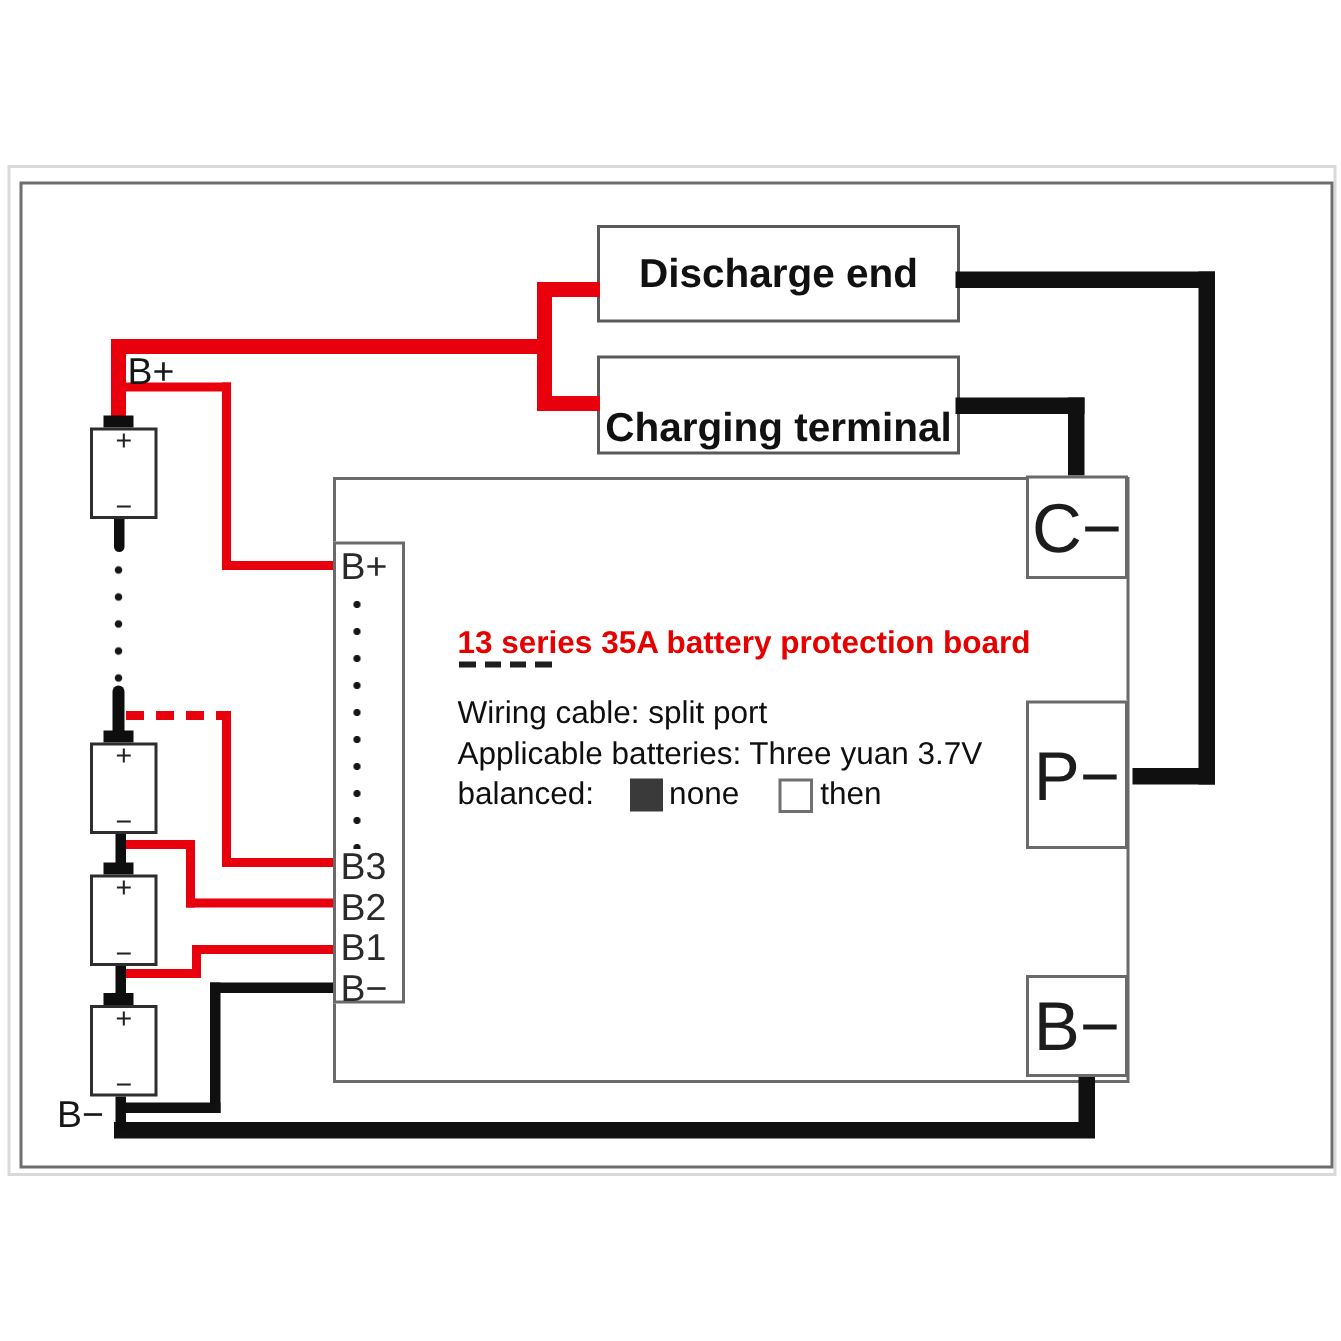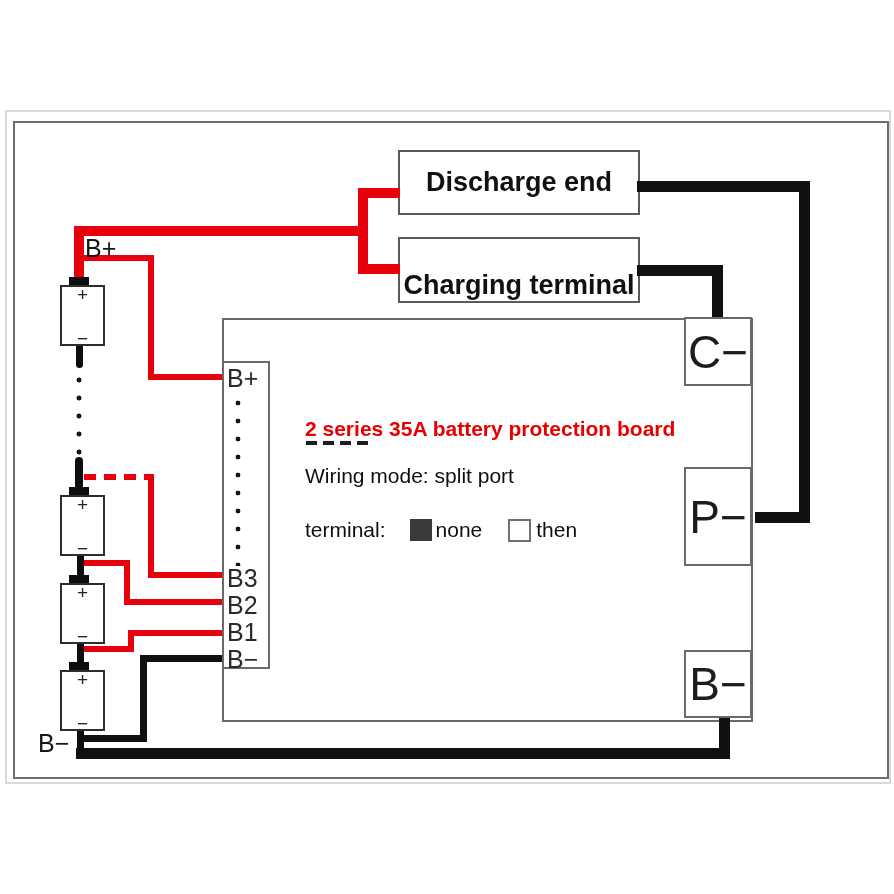--- a/index.html
+++ b/index.html
@@ -102,25 +102,26 @@
   <div class="abs terminal" style="left:684px;top:317px;height:65px;">
     <span>C−</span>
   </div>
   <div class="abs terminal" style="left:684px;top:467px;height:95px;">
     <span>P−</span>
   </div>
   <div class="abs terminal" style="left:684px;top:650px;height:64px;">
     <span>B−</span>
   </div>
 
-  <div class="abs redheading">2 series 35A battery protection board</div>
+  <div class="abs redheading">13 series 35A battery protection board</div>
   <div class="abs dashes"></div>
-  <div class="abs infoline" style="top:464px;">Wiring mode: split port</div>
+  <div class="abs infoline" style="top:464px;">Wiring cable: split port</div>
+  <div class="abs infoline" style="top:491px;">Applicable batteries: Three yuan 3.7V</div>
   <div class="abs balrow">
-    <span>terminal:</span>
+    <span>balanced:</span>
     <span class="sq-filled"></span>
     <span>none</span>
     <span class="sq-empty"></span>
     <span>then</span>
   </div>
 
   <div class="stub" style="left:76px;top:341px;width:7px;height:27px;border-radius:0 0 4px 4px;"></div>
   <div class="abs dotline"></div>
   <div class="stub" style="left:75px;top:457px;width:8px;height:32px;border-radius:4px 4px 0 0;"></div>
   <div class="stub" style="left:77px;top:550px;width:7px;height:26px;"></div>

